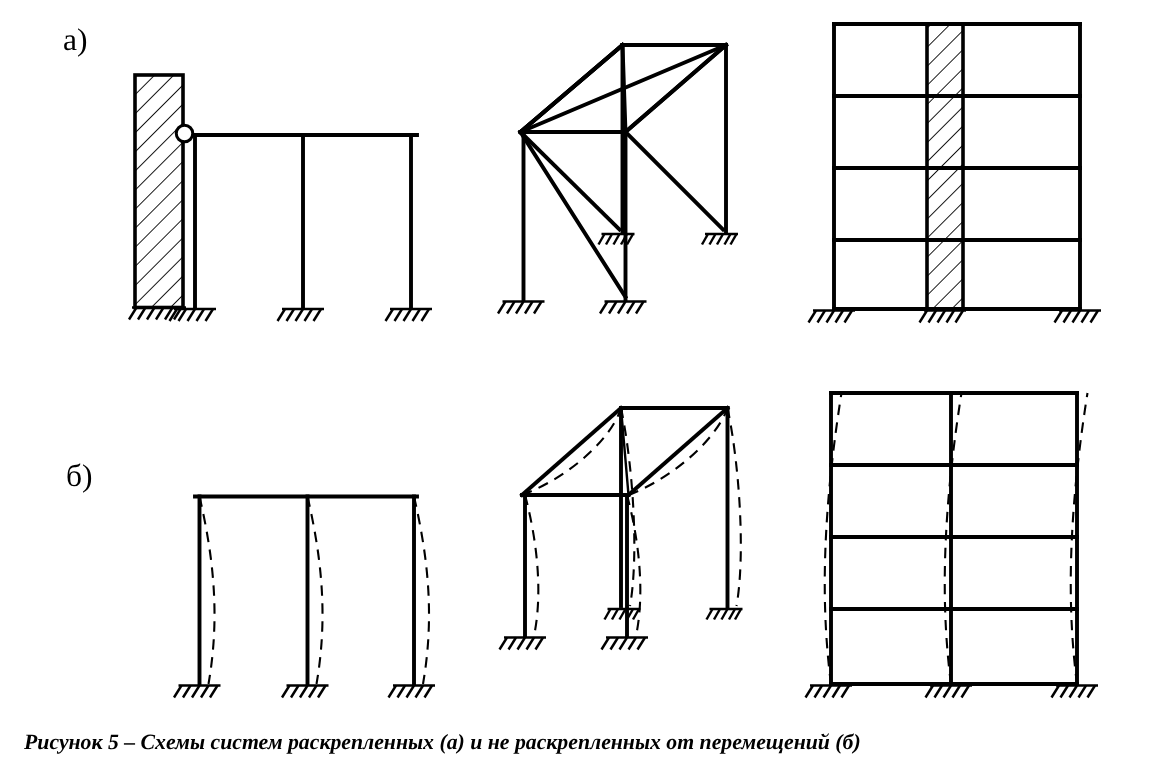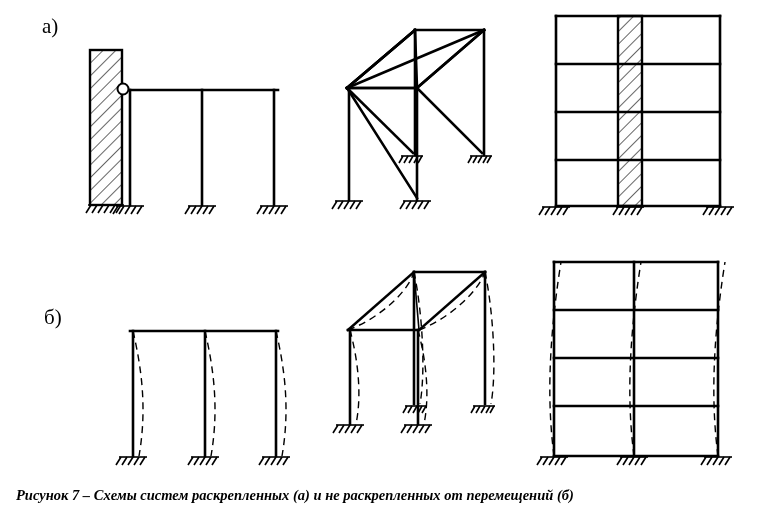--- a/index.html
+++ b/index.html
@@ -286,16 +286,16 @@
           <use href="#fix-support"></use>
         </g>
     </g>
 
   </svg>
 
   <div class="row-label" id="label-a">а)</div>
   <div class="row-label" id="label-b">б)</div>
 
   <div id="caption">
-    <span>Рисунок  7 – Схемы систем раскрепленных (</span><span class="ital">а</span><span>) и не раскрепленных от перемещений (</span><span class="ital">б</span><span>)</span>
+    <span>Рисунок  5 – Схемы систем раскрепленных (</span><span class="ital">а</span><span>) и не раскрепленных от перемещений (</span><span class="ital">б</span><span>)</span>
   </div>
 
 </div>
 
 </body></html>

